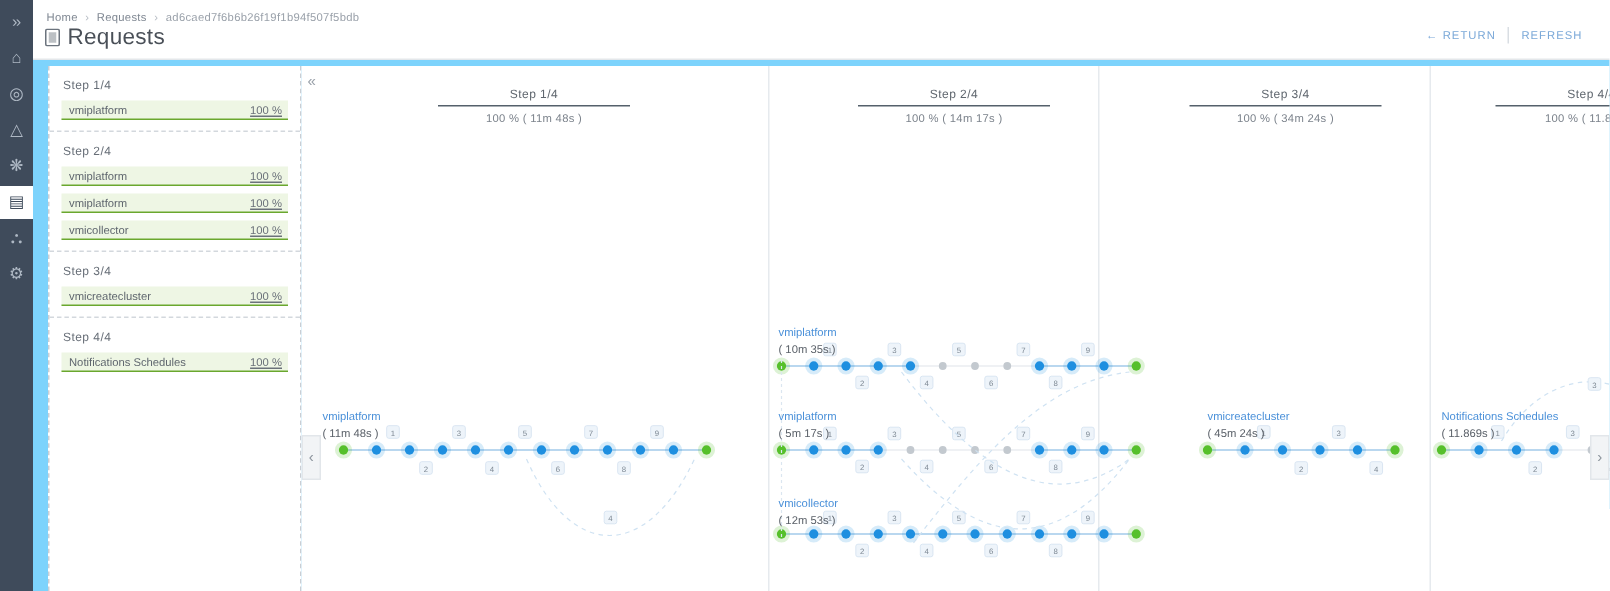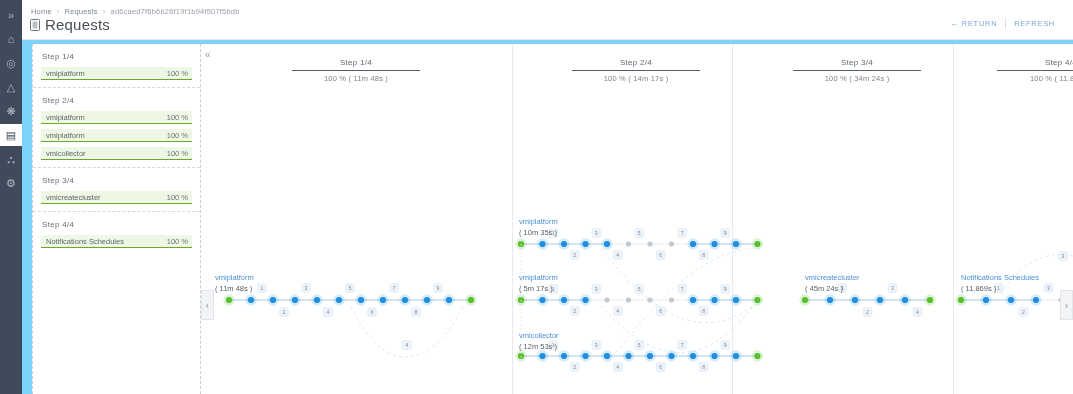--- a/index.html
+++ b/index.html
@@ -81,21 +81,21 @@
     font-size:8px; color:#676e77; margin:3px 0 6px 1px; letter-spacing:.3px;
   }
   .bar {
     position:relative; height:13px; margin-bottom:5px;
     background:#eef6e4; border-bottom:1.5px solid #6aa72e;
     display:flex; align-items:center; justify-content:space-between;
     padding:0 4px 0 5px;
   }
   .bar:last-child { margin-bottom:1px; }
   .bar .b-name { font-size:7.5px; color:#5f666e; }
-  .bar .b-pct  { font-size:7.5px; color:#6b727a; }
+  .bar .b-pct  { font-size:7.5px; color:#6b727a;text-decoration:underline; }
 
   
   #canvas {
     position:absolute; left:179px; top:4px; right:0; bottom:0;
     background:#fff; overflow:hidden;
   }
   #collapse-btn {
     position:absolute; left:4px; top:6px;
     font-size:10px; color:#9aa1aa; cursor:pointer; line-height:1;
   }

